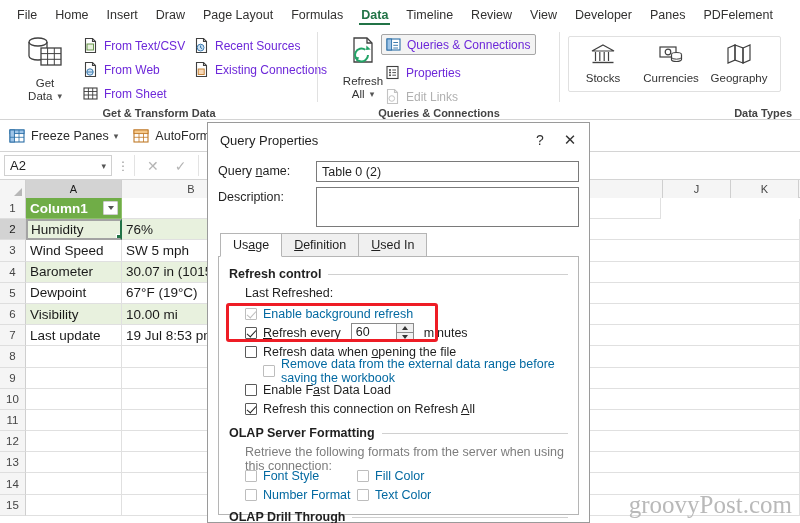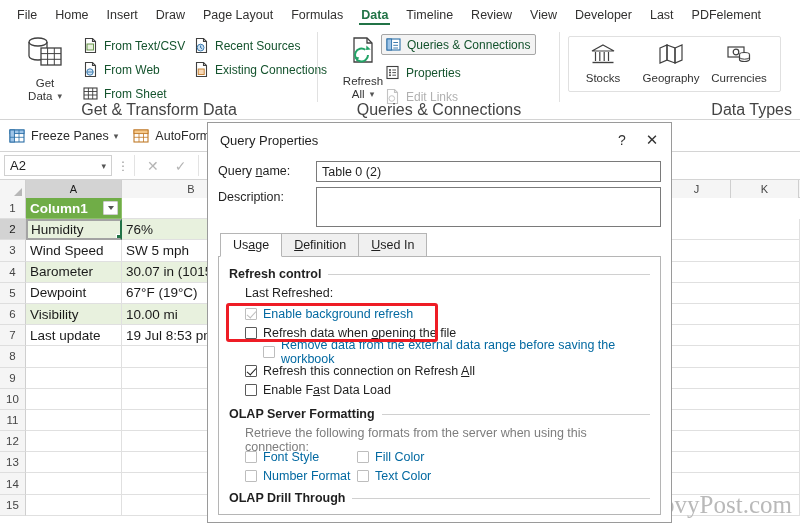--- a/index.html
+++ b/index.html
@@ -33,37 +33,37 @@
 
   
   .ribbon-body {
     position: absolute; top: 28px; left: 0; width: 800px; height: 92px;
     background: #ffffff;
     border-bottom: 1px solid #d4d4d4;
   }
   .rgroup { position: absolute; top: 0; height: 92px; }
   .rgroup-label {
     position: absolute; bottom: 1px; width: 100%;
-    text-align: center; font-size: 16px; color: #444;
+    text-align: center; font-size: 11px; color: #444; font-weight: bold;
   }
   .rgroup-sep {
     position: absolute; top: 4px; bottom: 18px; width: 1px; background: #e1e1e1;
   }
 
   
   .bigbtn {
     position: absolute; display: flex; flex-direction: column;
     align-items: center; justify-content: flex-start;
     font-size: 11.5px; color: #333; line-height: 13px; text-align: center;
   }
   .bigbtn .lbl { margin-top: 2px; }
 
   .smallitem {
     position: absolute; display: flex; align-items: center;
-    font-size: 12px; color: #14532d; white-space: nowrap;
+    font-size: 12px; color: #6d28d9; white-space: nowrap;
   }
   .smallitem.disabled { color: #b0b0b0; }
   .smallitem .ico { width: 17px; height: 17px; margin-right: 5px; flex: 0 0 auto; }
 
   .boxed {
     border: 1px solid #a6a6a6; background: #f3f3f3;
     border-radius: 2px; padding: 1px 5px 1px 3px;
   }
 
   .datatypes-box {
@@ -178,21 +178,21 @@
   
   .watermark {
     position: absolute; right: 8px; bottom: 4px;
     font-family: "Liberation Serif", serif;
     font-size: 25px; color: #b9b9b9; letter-spacing: 0px;
     pointer-events: none;
   }
 
   
   .dialog {
-    position: absolute; left: 207px; top: 122px; width: 465px; height: 401px;
+    position: absolute; left: 207px; top: 122px; width: 383px; height: 401px;
     background: #ffffff;
     border: 1px solid #9a9a9a;
     box-shadow: 0 0 0 0 rgba(0,0,0,0);
     z-index: 50;
   }
   .dlg-title {
     height: 34px; display: flex; align-items: center;
     padding: 0 4px 0 12px; background: #ffffff;
   }
   .dlg-title .t { font-size: 13px; color: #1f1f1f; flex: 1; }
@@ -303,21 +303,21 @@
     <div class="rtab">Home</div>
     <div class="rtab">Insert</div>
     <div class="rtab">Draw</div>
     <div class="rtab">Page Layout</div>
     <div class="rtab">Formulas</div>
     <div class="rtab active">Data</div>
     <div class="rtab">Timeline</div>
     <div class="rtab">Review</div>
     <div class="rtab">View</div>
     <div class="rtab">Developer</div>
-    <div class="rtab">Last</div>
+    <div class="rtab">Panes</div>
     <div class="rtab">PDFelement</div>
   </div>
 
   <div class="ribbon-body">
 
     <div class="rgroup" style="left:0; width:318px;">
 
       <div class="bigbtn" style="left:14px; top:8px; width:62px;">
         <span>
           <svg width="40" height="36" viewBox="0 0 40 36">
@@ -475,39 +475,39 @@
               <line x1="18.5" y1="9" x2="18.5" y2="18" stroke="#404040" stroke-width="1.2"></line>
               <line x1="2.5" y1="19.5" x2="23.5" y2="19.5" stroke="#404040" stroke-width="1.4"></line>
             </svg>
           </span>
           <span class="lbl">Stocks</span>
         </div>
 
         <div class="dt-item">
           <span>
             <svg width="26" height="24" viewBox="0 0 26 24">
-              <path d="M2 5l7-3v15l-7 3z" fill="none" stroke="#404040" stroke-width="1.2"></path>
-              <path d="M9 2l8 3v15l-8-3z" fill="none" stroke="#404040" stroke-width="1.2"></path>
-              <path d="M17 5l7-3v15l-7 3z" fill="none" stroke="#404040" stroke-width="1.2"></path>
-            </svg>
-          </span>
-          <span class="lbl">Geography</span>
-        </div>
-
-        <div class="dt-item">
-          <span>
-            <svg width="26" height="24" viewBox="0 0 26 24">
               <rect x="2" y="4" width="16" height="10" fill="none" stroke="#404040" stroke-width="1.2"></rect>
               <circle cx="10" cy="9" r="2.8" fill="none" stroke="#404040" stroke-width="1.2"></circle>
               <ellipse cx="18.5" cy="11.5" rx="5" ry="2" fill="#fff" stroke="#404040" stroke-width="1.2"></ellipse>
               <path d="M13.5 11.5v5a5 2 0 0 0 10 0v-5" fill="#fff" stroke="#404040" stroke-width="1.2"></path>
               <path d="M13.5 14.2a5 2 0 0 0 10 0" fill="none" stroke="#404040" stroke-width="1"></path>
             </svg>
           </span>
           <span class="lbl">Currencies</span>
+        </div>
+
+        <div class="dt-item">
+          <span>
+            <svg width="26" height="24" viewBox="0 0 26 24">
+              <path d="M2 5l7-3v15l-7 3z" fill="none" stroke="#404040" stroke-width="1.2"></path>
+              <path d="M9 2l8 3v15l-8-3z" fill="none" stroke="#404040" stroke-width="1.2"></path>
+              <path d="M17 5l7-3v15l-7 3z" fill="none" stroke="#404040" stroke-width="1.2"></path>
+            </svg>
+          </span>
+          <span class="lbl">Geography</span>
         </div>
       </div>
       <div class="rgroup-label" style="left:0; width:232px; text-align:right;">Data Types</div>
     </div>
   </div>
 
   <div class="toolbar2">
     <div class="tb2item">
       <span class="ico">
         <svg width="18" height="18" viewBox="0 0 18 18">
@@ -697,39 +697,52 @@
           <span class="rule"></span>
         </div>
 
         <div class="statictext">Last Refreshed:</div>
 
         <div class="chkrow indent1 dim">
           <span class="cbox checked dimbox dimcheck"></span>
           <span>Enable background refresh</span>
         </div>
 
+        <div class="chkrow indent1">
+          <span class="cbox checked"></span>
+          <span><span class="underline">R</span>efresh every</span>
+          <span class="spin-wrap">
+            <span class="spin-input">60</span>
+            <span class="spin-btns">
+              <span class="spin-up"></span>
+              <span class="spin-mid"></span>
+              <span class="spin-dn"></span>
+            </span>
+          </span>
+          <span style="margin-left:10px;">minutes</span>
+        </div>
 
         <div class="chkrow indent1">
           <span class="cbox"></span>
           <span>Refresh data when <span class="underline">o</span>pening the file</span>
         </div>
 
         <div class="chkrow indent2 dim">
           <span class="cbox dimbox"></span>
           <span>Remove data from the external data range before saving the workbook</span>
         </div>
 
         <div class="chkrow indent1">
+          <span class="cbox"></span>
+          <span>Enable F<span class="underline">a</span>st Data Load</span>
+        </div>
+
+        <div class="chkrow indent1">
           <span class="cbox checked"></span>
           <span>Refresh this connection on Refresh <span class="underline">A</span>ll</span>
-        </div>
-
-        <div class="chkrow indent1">
-          <span class="cbox"></span>
-          <span>Enable F<span class="underline">a</span>st Data Load</span>
         </div>
 
         <div class="grouplabel" style="margin-top:8px;">
           <span>OLAP Server Formatting</span>
           <span class="rule"></span>
         </div>
 
         <div class="statictext dim">Retrieve the following formats from the server when using this connection:</div>
 
         <div class="cols2" style="padding-left:16px; margin-top:3px;">

